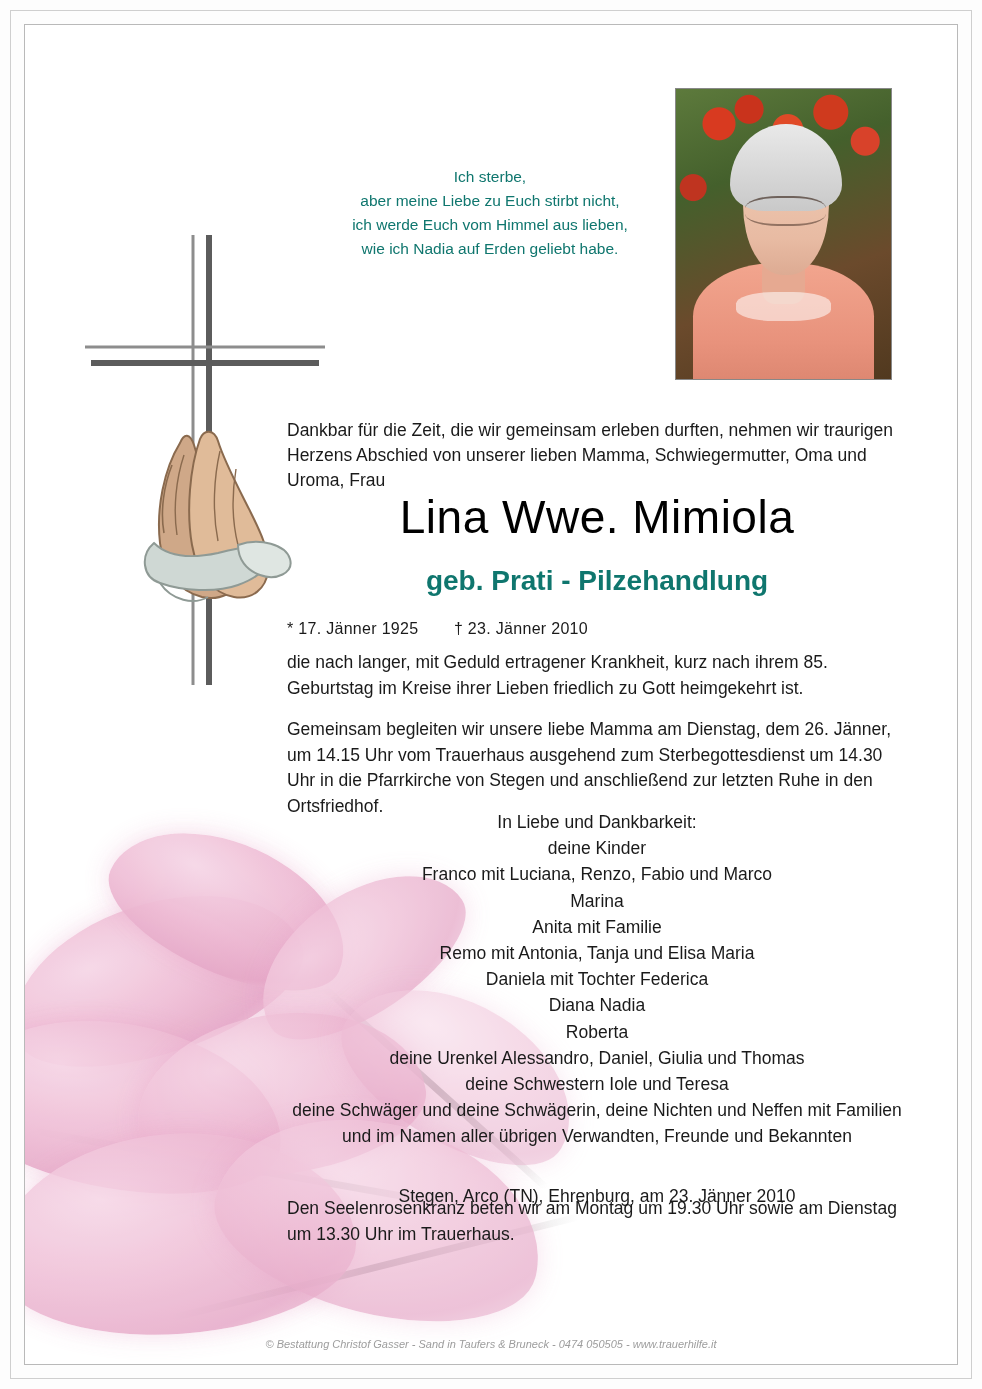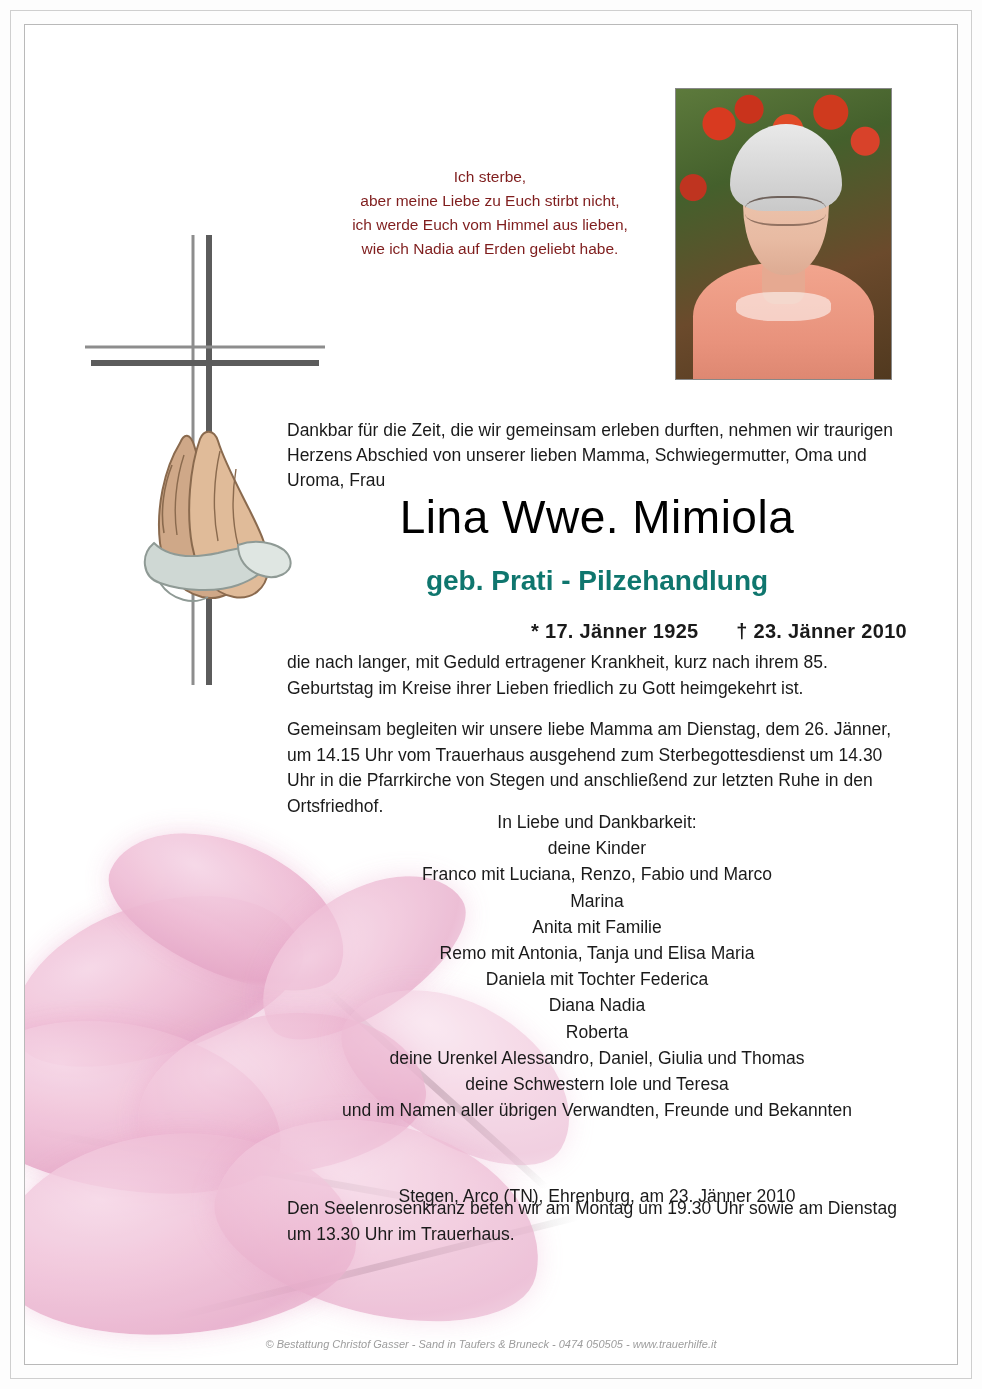--- a/index.html
+++ b/index.html
@@ -150,21 +150,21 @@
     left: 0; top: 0; right: 0; bottom: 0;
     z-index: 5;
     color: #1a1a1a;
   }
   .verse {
     position: absolute;
     left: 300px; top: 140px; width: 330px;
     text-align: center;
     font-size: 15.5px;
     line-height: 24px;
-    color: #7f1d1d;
+    color: #0f766e;
   }
   .block {
     position: absolute;
     left: 262px;
     width: 620px;
     font-size: 17.5px;
     line-height: 25px;
   }
   .intro { top: 393px; }
   .name {
@@ -180,24 +180,23 @@
     position: absolute; left: 262px; width: 620px;
     top: 540px;
     text-align: center;
     font-size: 28px;
     font-weight: bold;
     color: #0f766e;
   }
   .dates {
     position: absolute; left: 262px; width: 620px;
     top: 595px;
-    text-align: right;
-    font-size: 20px;
+    text-align: left;
+    font-size: 16px;
     letter-spacing: .3px;
-    font-weight: bold;
   }
   .dates .sep { display: inline-block; width: 26px; }
   .para { position: absolute; left: 262px; width: 620px; font-size: 17.5px; line-height: 25.5px; }
   .para.j { text-align: left; }
   .para.jb { text-align: justify; }
 
   .t1 { top: 625px; }
   .t2 { top: 692px; }
   .family { position: absolute; left: 262px; width: 620px; top: 784px; text-align: center; font-size: 17.5px; line-height: 26.2px; }
   .place { position: absolute; left: 262px; width: 620px; top: 1131px; text-align: center; font-size: 17.5px; margin-top: 30px; }
@@ -296,20 +295,21 @@
         <div>deine Kinder</div>
         <div>Franco mit Luciana, Renzo, Fabio und Marco</div>
         <div>Marina</div>
         <div>Anita mit Familie</div>
         <div>Remo mit Antonia, Tanja und Elisa Maria</div>
         <div>Daniela mit Tochter Federica</div>
         <div>Diana Nadia</div>
         <div>Roberta</div>
         <div>deine Urenkel Alessandro, Daniel, Giulia und Thomas</div>
         <div>deine Schwestern Iole und Teresa</div>
+        <div>deine Schwäger und deine Schwägerin, deine Nichten und Neffen mit Familien</div>
         <div>und im Namen aller übrigen Verwandten, Freunde und Bekannten</div>
       </div>
 
       <div class="place">Stegen, Arco (TN), Ehrenburg, am 23. Jänner 2010</div>
 
       <div class="para j t3">Den Seelenrosenkranz beten wir am Montag um 19.30 Uhr sowie am Dienstag um 13.30 Uhr im Trauerhaus.</div>
     </div>
 
     <div class="footer">© Bestattung Christof Gasser - Sand in Taufers &amp; Bruneck - 0474 050505 - www.trauerhilfe.it</div>
   </div>

